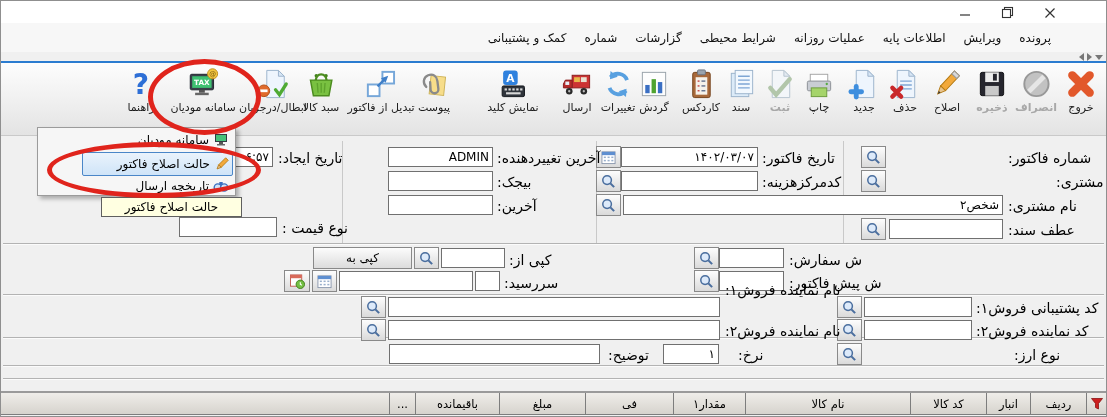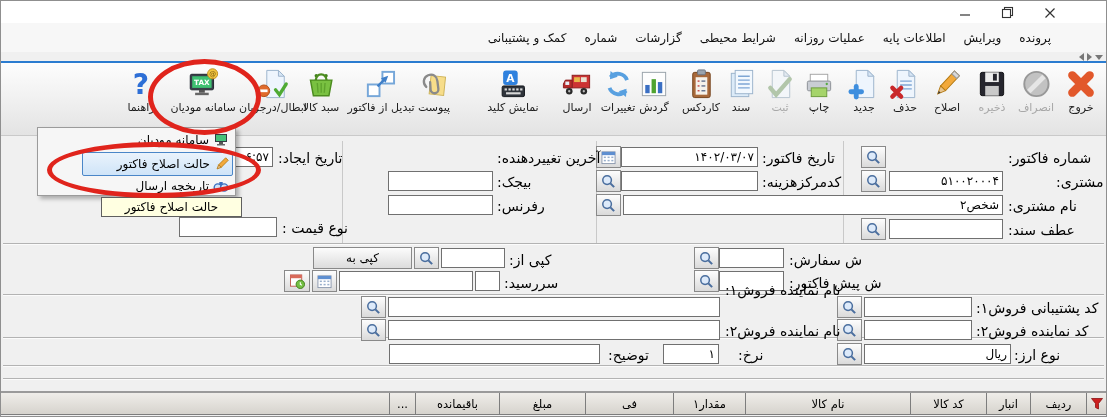--- a/index.html
+++ b/index.html
@@ -18,21 +18,21 @@
   .tri-l{border-width:4px 5px 4px 0;border-color:transparent #777 transparent transparent;}
   .tri-r{border-width:4px 0 4px 5px;border-color:transparent transparent transparent #777;}
   .tri-d{border-width:5px 4px 0 4px;border-color:#777 transparent transparent transparent;}
   .blueline{position:absolute;left:0;right:0;top:60px;height:2px;background:#2b7cd0;}
   
   .toolbar{position:absolute;left:0;right:0;top:62px;height:73px;
     background:linear-gradient(#fdfdfd,#eeeeee 60%,#e3e3e3);border-bottom:1px solid #c9c9c9;box-sizing:border-box;}
   .tb{position:absolute;top:4px;transform:translateX(-50%);text-align:center;white-space:nowrap;}
   .tb .ic{width:33px;height:34px;display:block;margin:0 auto 0;}
   .tb .lb{font-size:11px;color:#1c1c1c;direction:rtl;}
-  .tb.disabled .lb{color:#a8a8a8;}
+  .tb.disabled .lb{color:#a8a8a8;font-weight:bold;}
   
   .lbl{position:absolute;direction:rtl;white-space:nowrap;font-size:14px;color:#000;}
   .inp{position:absolute;height:20px;background:#fff;border:1px solid #707070;box-sizing:border-box;
     font-size:12px;line-height:16px;padding:1px 3px;direction:rtl;white-space:nowrap;overflow:hidden;}
   .inp.ltrv{direction:ltr;text-align:right;}
   .hl{background:#2f6fd0;color:#fff;padding:0 1px;}
   .sbtn{position:absolute;width:25px;height:22px;background:linear-gradient(#fdfdfd,#dadada);
     border:1px solid #898989;box-sizing:border-box;display:flex;align-items:center;justify-content:center;}
   .sbtn svg{width:15px;height:15px;}
   .pbtn{position:absolute;height:22px;background:linear-gradient(#fcfcfc,#dcdcdc);border:1px solid #898989;
@@ -382,26 +382,26 @@
 
   <span class="lbl" style="left:761px;top:149px">تاریخ فاکتور:</span>
   <div class="inp" style="left:620px;top:146px;width:137px">۱۴۰۲/۰۳/۰۷</div>
   <div class="sbtn" style="left:595px;top:145px">
       <svg>
         <use href="#sym-cal"></use>
       </svg>
     </div>
 
   <span class="lbl" style="left:496px;top:149px">آخرین تغییردهنده:</span>
+  <div class="inp ltrv" style="left:387px;top:146px;width:105px">ADMIN</div>
 
   <span class="lbl" style="left:277px;top:149px">تاریخ ایجاد:</span>
   <div class="inp" style="left:196px;top:146px;width:76px">۶:۵۷</div>
 
   <span class="lbl" style="left:1055px;top:173px">کد مشتری:</span>
-  <div class="inp" style="left:888px;top:170px;width:114px">۵۱۰۰۲۰۰۰۴</div>
   <div class="sbtn" style="left:860px;top:169px">
       <svg>
         <use href="#sym-mag"></use>
       </svg>
     </div>
 
   <span class="lbl" style="left:761px;top:173px">کدمرکزهزینه:</span>
   <div class="inp" style="left:620px;top:170px;width:137px"></div>
   <div class="sbtn" style="left:595px;top:169px">
       <svg>
@@ -413,21 +413,21 @@
   <div class="inp" style="left:387px;top:170px;width:105px"></div>
 
   <span class="lbl" style="left:1007px;top:197px">نام مشتری:</span>
   <div class="inp" style="left:622px;top:194px;width:380px">شخص۲</div>
   <div class="sbtn" style="left:595px;top:193px">
       <svg>
         <use href="#sym-mag"></use>
       </svg>
     </div>
 
-  <span class="lbl" style="left:496px;top:197px">رفرنس:</span>
+  <span class="lbl" style="left:496px;top:197px">آخرین:</span>
   <div class="inp" style="left:387px;top:194px;width:105px"></div>
 
   <span class="lbl" style="left:1007px;top:221px">عطف سند:</span>
   <div class="inp" style="left:888px;top:218px;width:114px"></div>
   <div class="sbtn" style="left:860px;top:217px">
       <svg>
         <use href="#sym-mag"></use>
       </svg>
     </div>
 
@@ -497,21 +497,20 @@
     </div>
   <span class="lbl" style="left:724px;top:322px">نام نماینده فروش۲:</span>
   <div class="inp" style="left:387px;top:319px;width:332px"></div>
   <div class="sbtn" style="left:360px;top:318px">
       <svg>
         <use href="#sym-mag"></use>
       </svg>
     </div>
 
   <span class="lbl" style="left:1013px;top:346px">نوع ارز:</span>
-  <div class="inp" style="left:863px;top:343px;width:147px">ریال</div>
   <div class="sbtn" style="left:836px;top:342px">
       <svg>
         <use href="#sym-mag"></use>
       </svg>
     </div>
   <span class="lbl" style="left:737px;top:346px">نرخ:</span>
   <div class="inp" style="left:662px;top:343px;width:56px">۱</div>
   <span class="lbl" style="left:607px;top:346px">توضیح:</span>
   <div class="inp" style="left:388px;top:343px;width:211px"></div>
 

